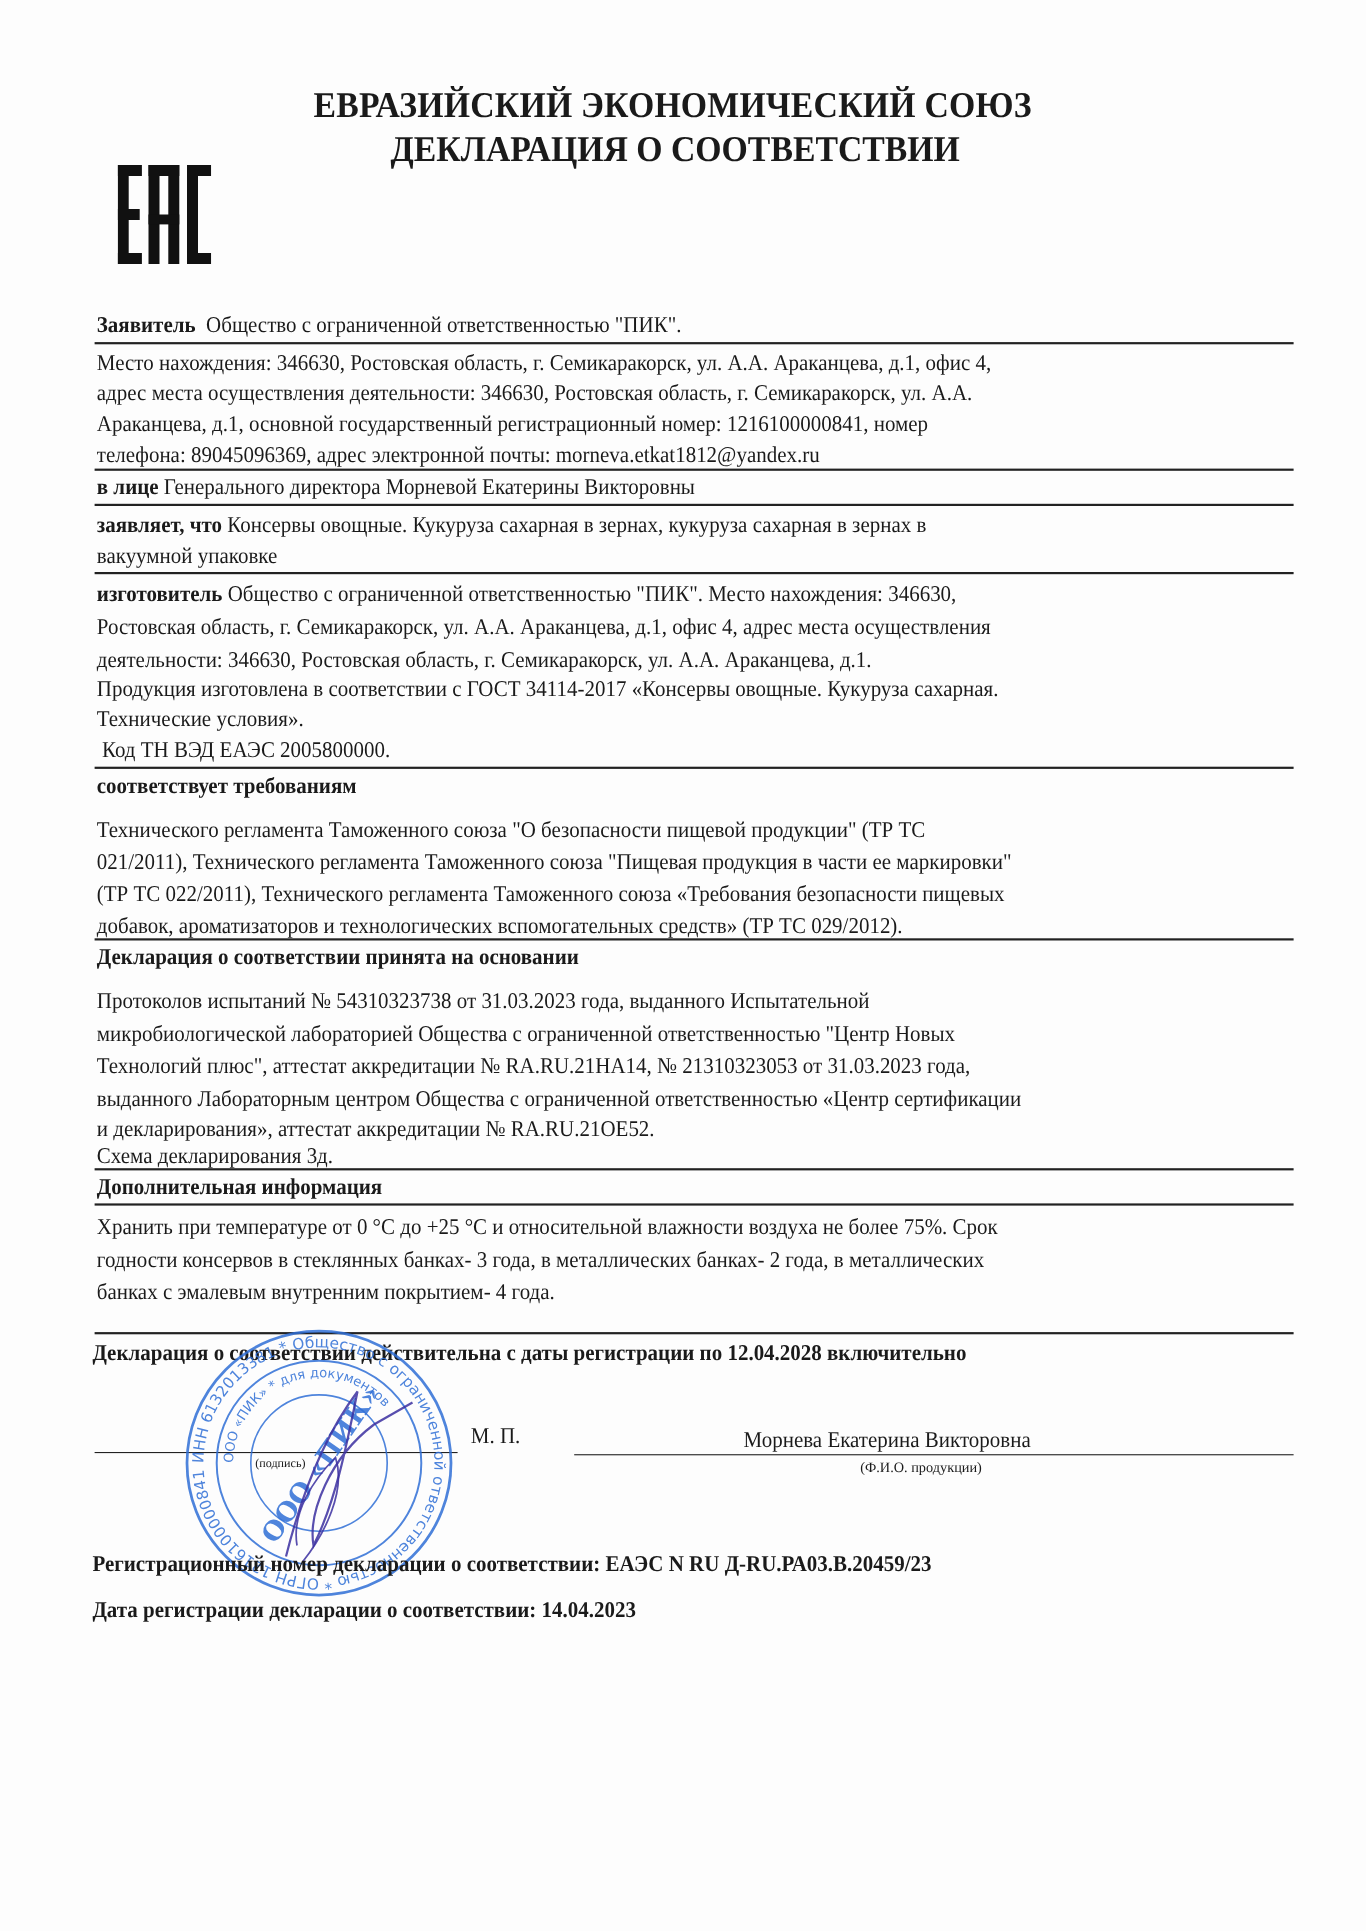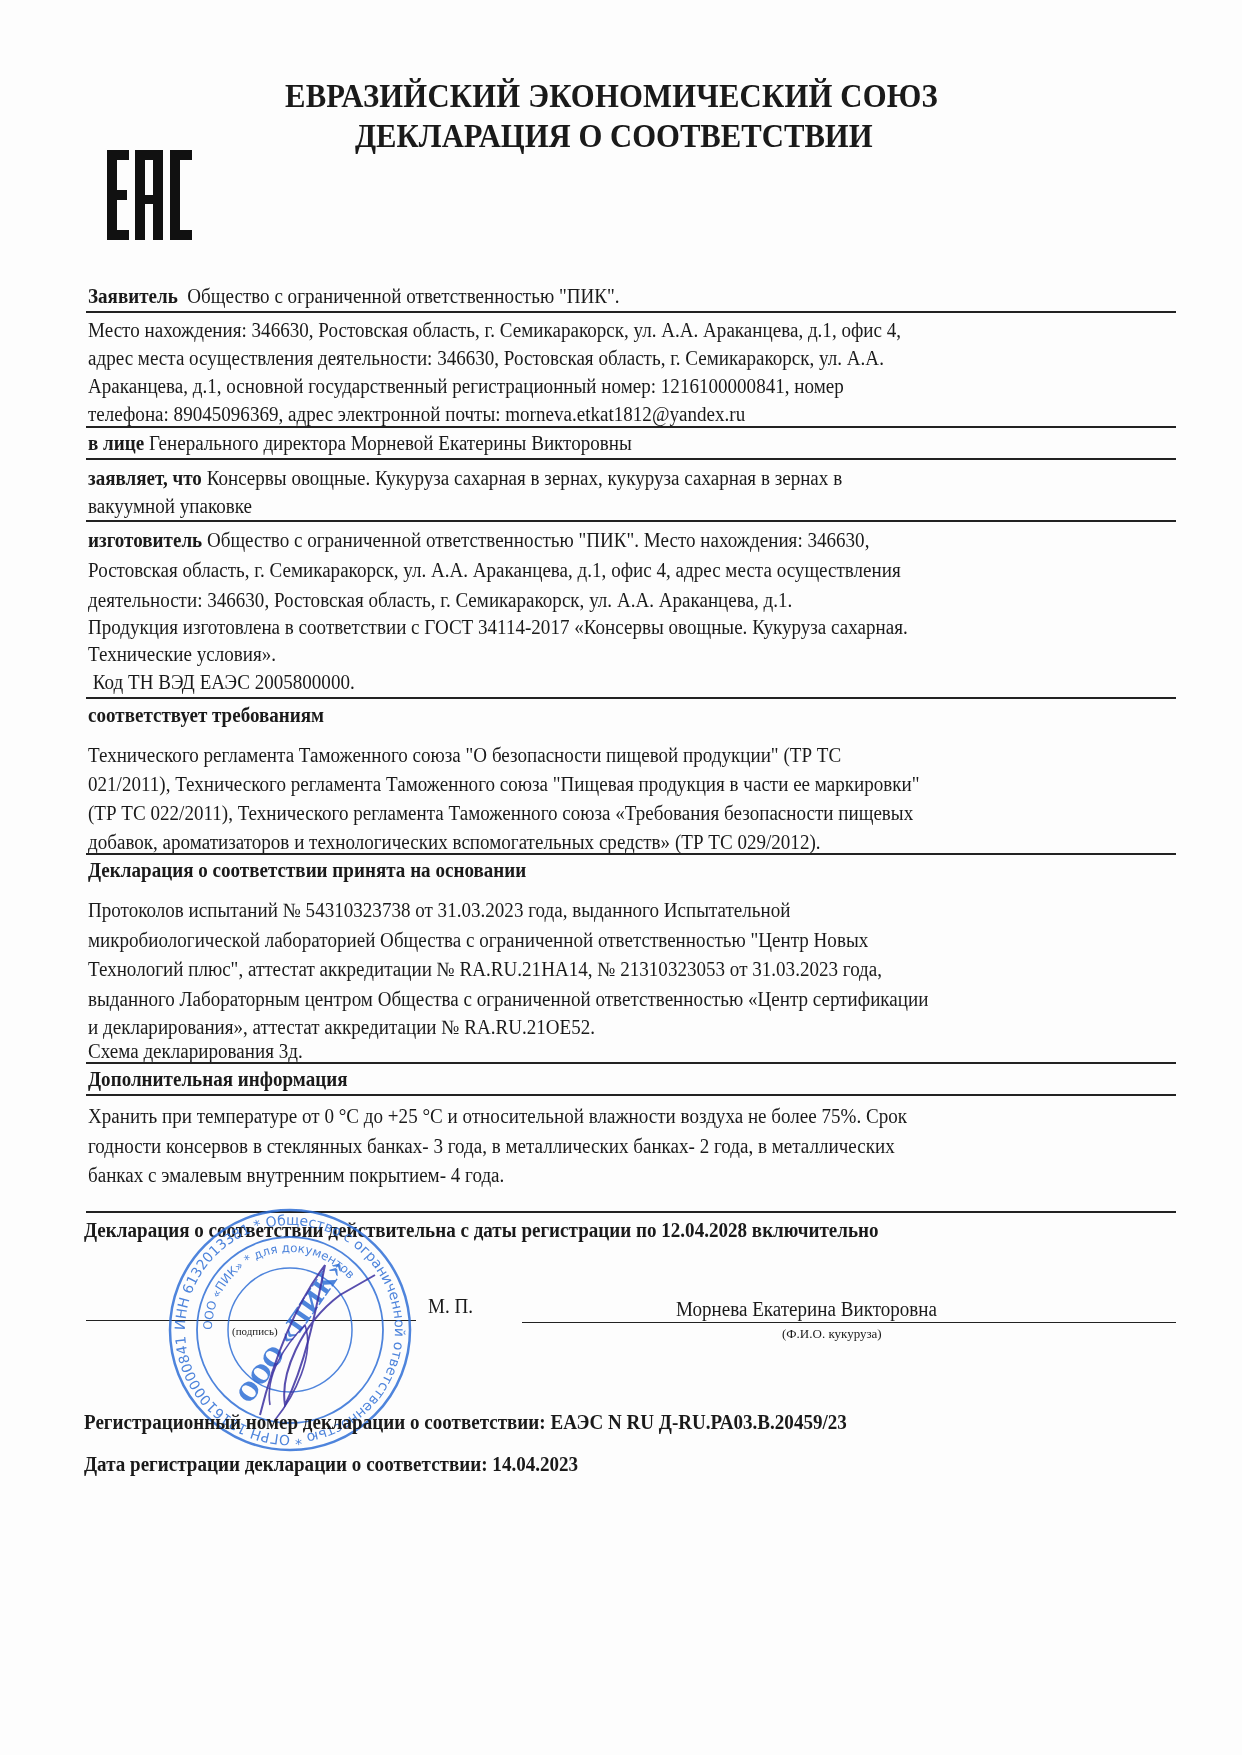--- a/index.html
+++ b/index.html
@@ -102,21 +102,21 @@
   <div class="txt" style="top:1163px;">банках с эмалевым внутренним покрытием- 4 года.</div>
 
   <div class="rule" style="left:86px; top:1211px; width:1090px;"></div>
   <div class="txt b" style="top:1218px; left:84px;">Декларация о соответствии  действительна с даты регистрации по 12.04.2028 включительно</div>
 
   <div class="rule" style="left:86px; top:1320px; width:330px; border-top-width:1.5px;"></div>
   <div class="sig-label" style="left:232px; top:1325px;">(подпись)</div>
   <div class="txt" style="left:428px; top:1294px;">М. П.</div>
   <div class="rule" style="left:522px; top:1322px; width:654px; border-top-width:1.5px;"></div>
   <div class="txt" style="left:676px; top:1297px;">Морнева Екатерина Викторовна</div>
-  <div class="sig-label small" style="left:782px; top:1326px;">(Ф.И.О. кукуруза)</div>
+  <div class="sig-label small" style="left:782px; top:1326px;">(Ф.И.О. продукции)</div>
 
   <div class="stamp">
     <svg viewBox="0 0 250 250">
       <defs>
         <path id="outerCircle" d="M125,125 m-105,0 a105,105 0 1,1 210,0 a105,105 0 1,1 -210,0"></path>
         <path id="innerCircle" d="M125,125 m-78,0 a78,78 0 1,1 156,0 a78,78 0 1,1 -156,0"></path>
       </defs>
       <circle cx="125" cy="125" r="120" fill="none" stroke="#2f6fd6" stroke-width="2.5" opacity="0.85"></circle>
       <circle cx="125" cy="125" r="93" fill="none" stroke="#2f6fd6" stroke-width="1.8" opacity="0.85"></circle>
       <circle cx="125" cy="125" r="62" fill="none" stroke="#2f6fd6" stroke-width="1.5" opacity="0.85"></circle>

